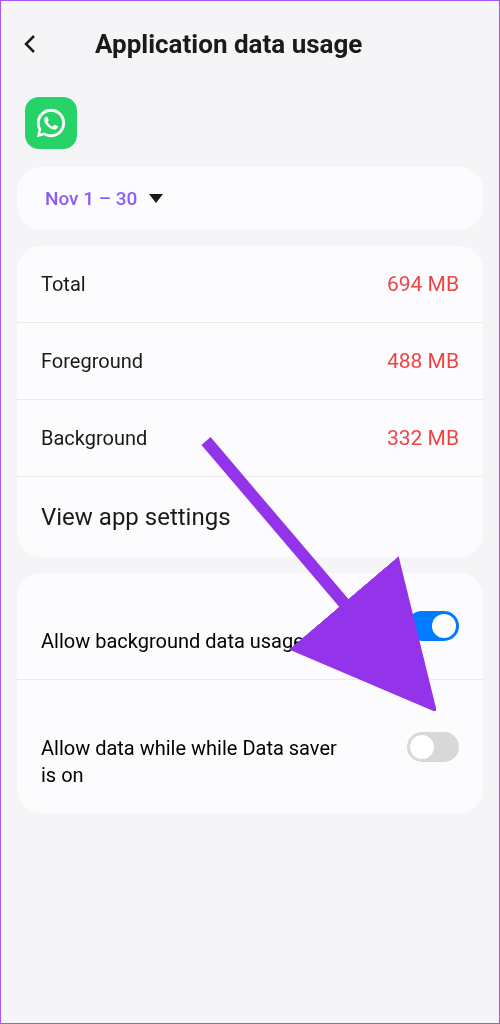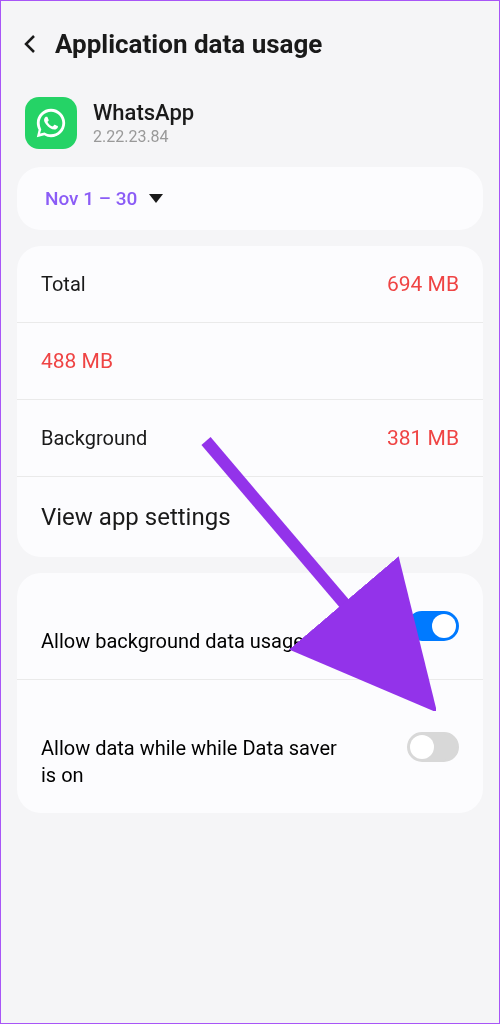--- a/index.html
+++ b/index.html
@@ -32,20 +32,21 @@
     }
     .back-chevron svg {
       stroke: #1a1a1a;
       stroke-width: 2.5;
       fill: none;
     }
     .header-title {
       font-size: 26px;
       font-weight: 700;
       color: #1a1a1a;
+      margin-left: 40px;
     }
     .app-info {
       display: flex;
       align-items: center;
       gap: 16px;
       padding: 14px 8px 18px 8px;
     }
     .app-icon {
       width: 52px;
       height: 52px;
@@ -193,44 +194,41 @@
   </div>
   <div class="header-title">Application data usage</div>
 </div>
 
 <div class="app-info">
   <div class="app-icon">
     <svg viewBox="0 0 24 24">
       <path d="M12 2C6.48 2 2 6.48 2 12c0 1.76.46 3.41 1.26 4.84L2 22l5.28-1.38C8.66 21.5 10.28 22 12 22c5.52 0 10-4.48 10-10S17.52 2 12 2zm0 18c-1.56 0-3.02-.44-4.26-1.2l-.3-.18-3.14.82.84-3.06-.2-.32C4.34 14.78 4 13.42 4 12c0-4.42 3.58-8 8-8s8 3.58 8 8-3.58 8-8 8zm4.38-5.98c-.24-.12-1.42-.7-1.64-.78-.22-.08-.38-.12-.54.12-.16.24-.62.78-.76.94-.14.16-.28.18-.52.06-.24-.12-1.02-.38-1.94-1.2-.72-.64-1.2-1.44-1.34-1.68-.14-.24-.02-.36.1-.48.1-.1.24-.28.36-.42.12-.14.16-.24.24-.4.08-.16.04-.3-.02-.42-.06-.12-.54-1.3-.74-1.78-.2-.46-.4-.4-.54-.4-.14 0-.3-.02-.46-.02-.16 0-.42.06-.64.3-.22.24-.84.82-.84 2s.86 2.32.98 2.48c.12.16 1.7 2.6 4.12 3.64.58.24 1.02.4 1.38.5.58.18 1.1.16 1.52.1.46-.06 1.42-.58 1.62-1.14.2-.56.2-1.04.14-1.14-.06-.1-.22-.16-.46-.28z"></path>
     </svg>
   </div>
-  <div class="app-meta">
-    <div class="app-name">WhatsApp</div>
-    <div class="app-version">2.22.23.84</div>
-  </div>
 </div>
 
 <div class="card">
   <div class="date-range-row">
     <span class="date-range-text">Nov 1 – 30</span>
     <span class="dropdown-triangle"></span>
   </div>
 </div>
 
 <div class="card">
   <div class="stat-row">
     <span class="stat-label">Total</span>
     <span class="stat-value">694 MB</span>
   </div>
   <div class="stat-row">
+    <span class="stat-label">Foreground</span>
     <span class="stat-value">488 MB</span>
   </div>
   <div class="stat-row">
     <span class="stat-label">Background</span>
-    <span class="stat-value">381 MB</span>
+    <span class="stat-value">332 MB</span>
   </div>
   <div class="link-row">View app settings</div>
 </div>
 
 <div class="card">
   <div class="toggle-row">
     <span class="toggle-label">Allow background data usage</span>
     <div class="toggle on"></div>
   </div>
   <div class="toggle-row">

